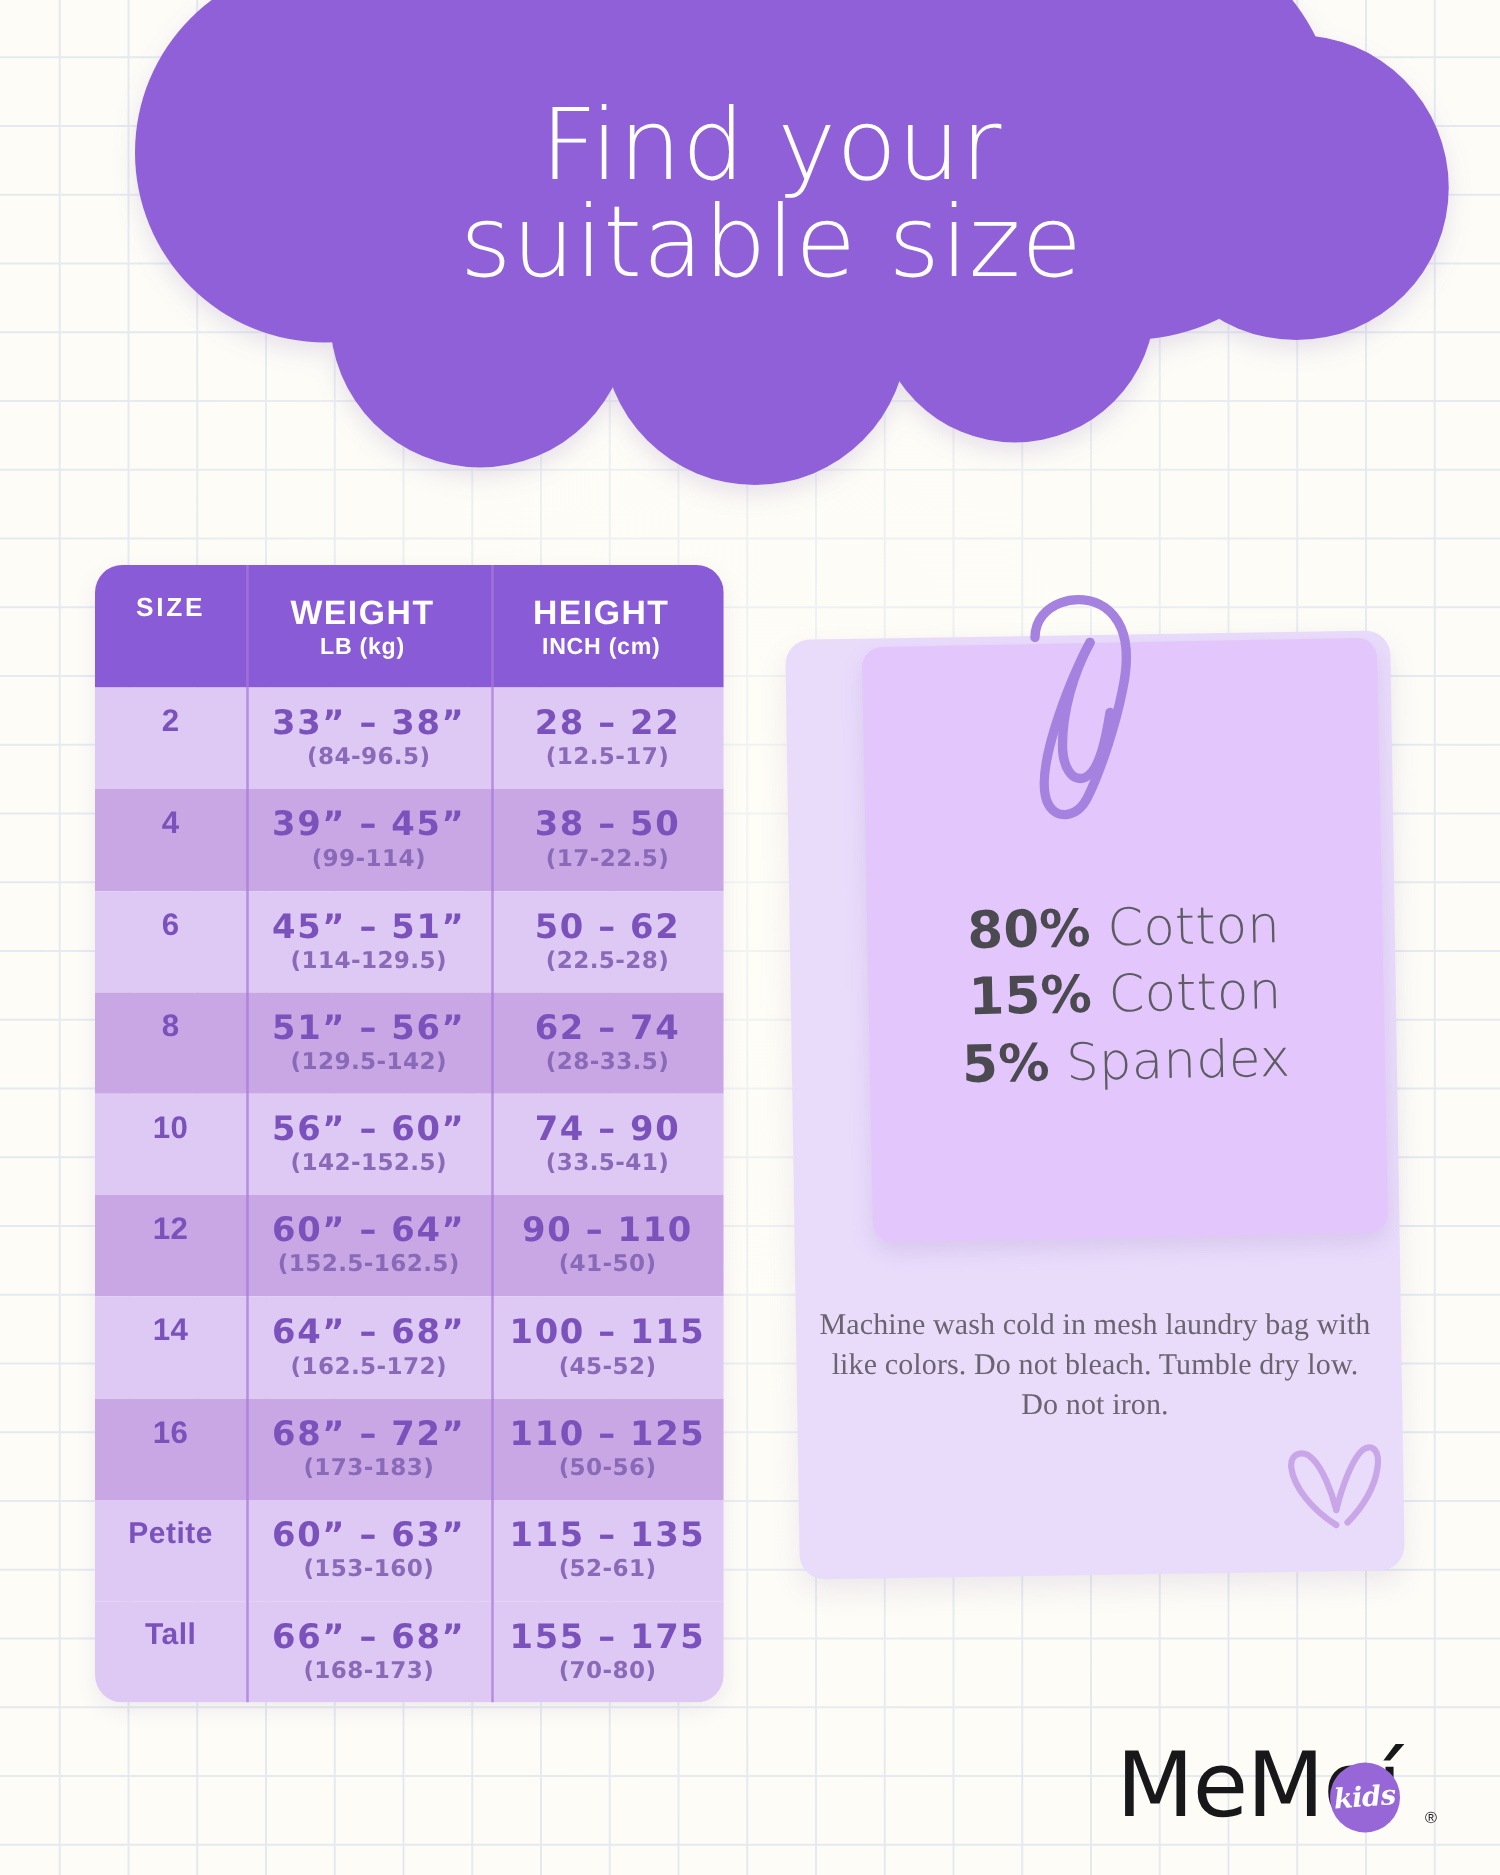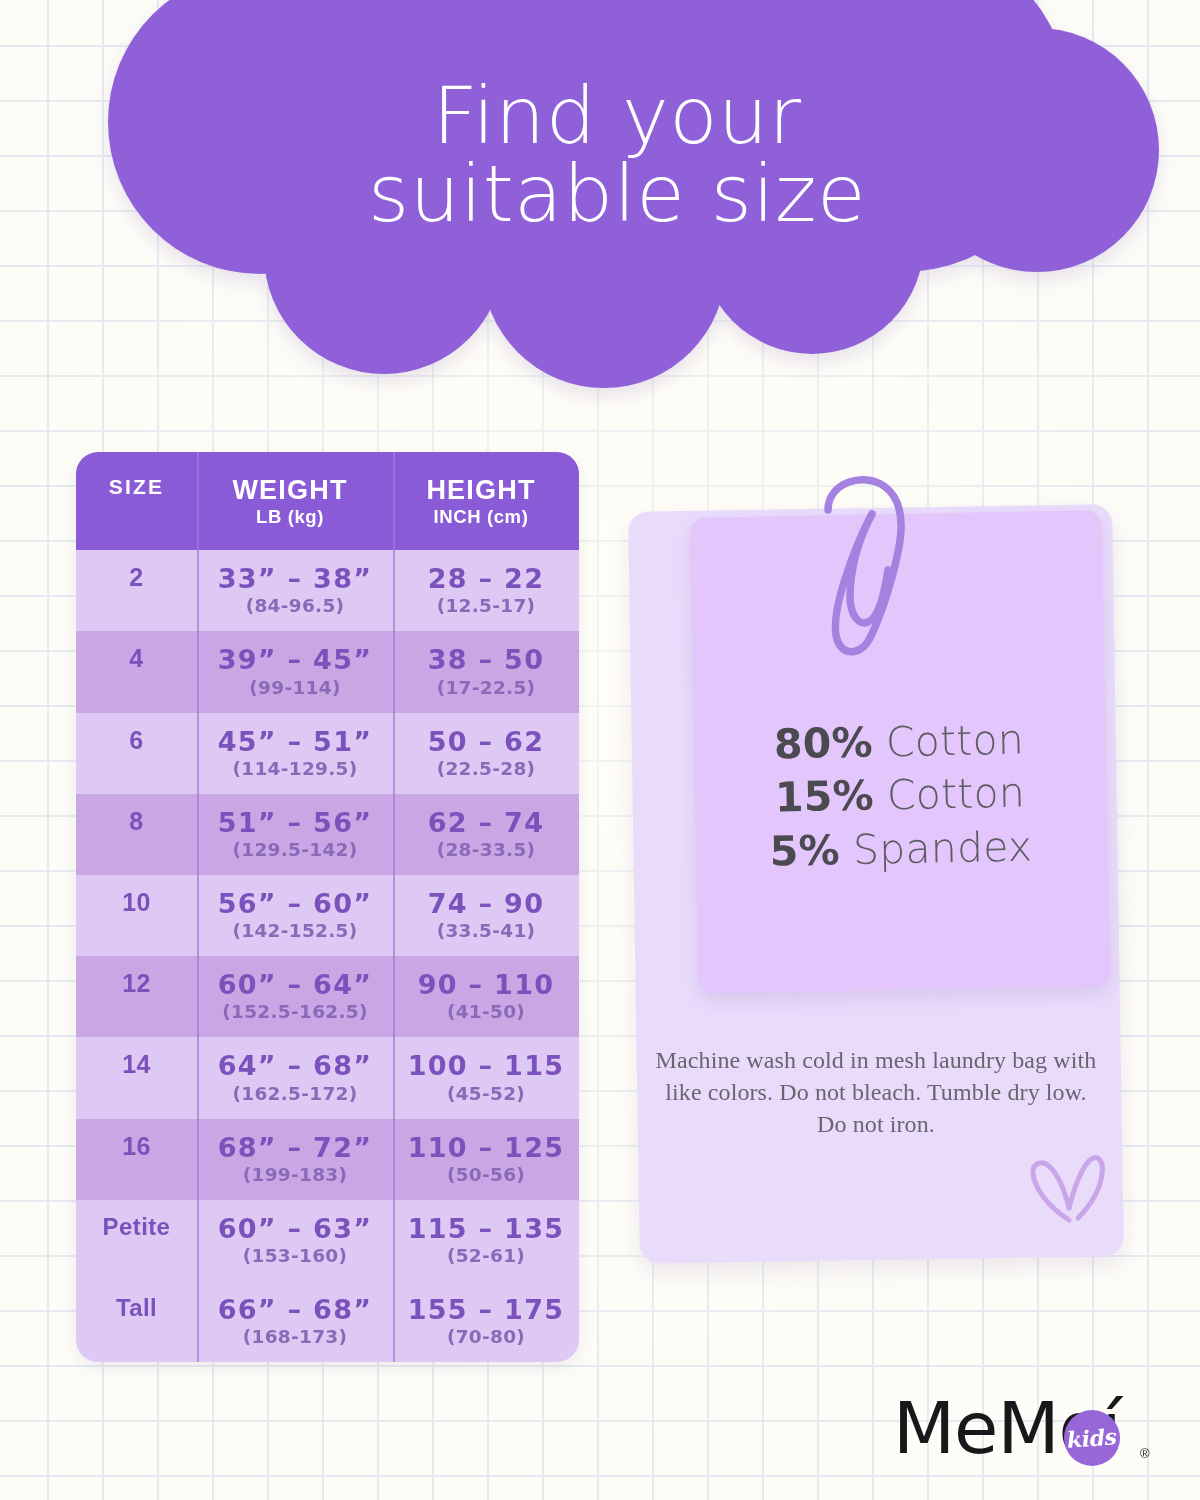--- a/index.html
+++ b/index.html
@@ -386,21 +386,21 @@
           <div class="v-main">100 – 115</div>
           <div class="v-sub">(45-52)</div>
         </div>
       </div>
       <div class="trow rdark">
         <div class="cell c-size">
           <div class="v-label num">16</div>
         </div>
         <div class="cell c-height">
           <div class="v-main">68” – 72”</div>
-          <div class="v-sub">(199-183)</div>
+          <div class="v-sub">(173-183)</div>
         </div>
         <div class="cell c-weight">
           <div class="v-main">110 – 125</div>
           <div class="v-sub">(50-56)</div>
         </div>
       </div>
       <div class="trow rlight">
         <div class="cell c-size">
           <div class="v-label">Petite</div>
         </div>

